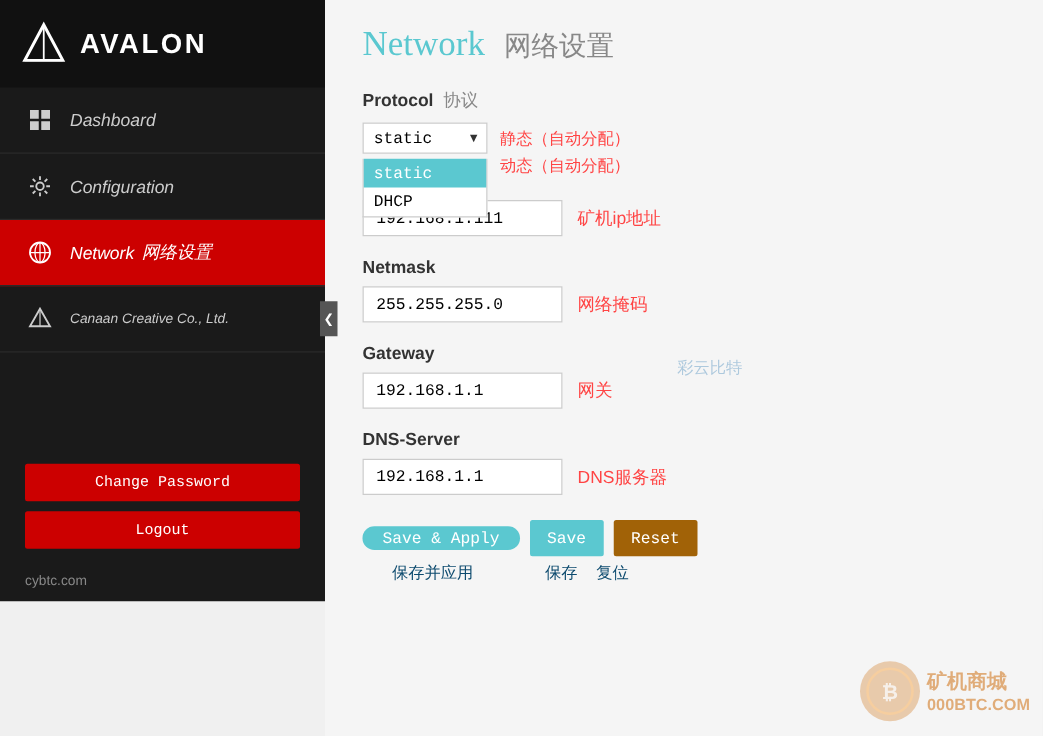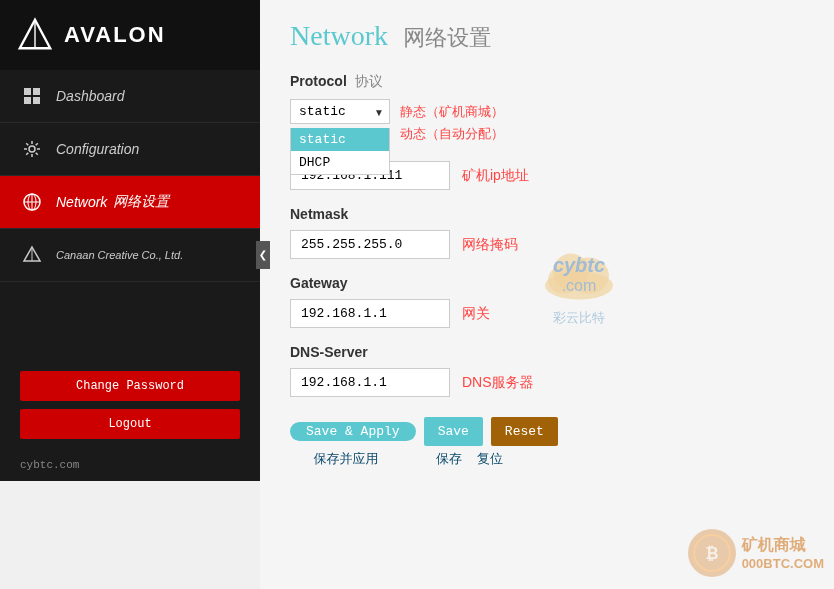--- a/index.html
+++ b/index.html
@@ -101,21 +101,21 @@
       font-size: 12px;
       font-family: 'Courier New', monospace;
       text-align: center;
       border-radius: 2px;
     }
 
     .sidebar-footer {
       padding: 10px 20px;
       color: #888;
       font-size: 11px;
-      font-family: Liberation Mono, monospace;
+      font-family: Liberation Sans, sans-serif;
     }
 
     .sidebar-collapse {
       position: absolute;
       right: -10px;
       top: 50%;
       width: 14px;
       height: 28px;
       background: #555;
       cursor: pointer;
@@ -475,21 +475,21 @@
           <span class="select-arrow">▼</span>
         </div>
         
         <div class="dropdown-open">
           <div class="dropdown-item selected">static</div>
           <div class="dropdown-item">DHCP</div>
         </div>
       </div>
 
       <div class="protocol-desc-col">
-        <span class="proto-desc-line">静态（矿机商城）</span>
+        <span class="proto-desc-line">静态（自动分配）</span>
         <span class="proto-desc-line">动态（自动分配）</span>
       </div>
     </div>
   </div>
 
   <div class="form-group">
     <div class="form-row">
       <input class="form-input" type="text" value="192.168.1.111" style="">
       <span class="field-description">矿机ip地址</span>
     </div>
@@ -531,33 +531,20 @@
     <button class="btn-reset">Reset</button>
   </div>
 
   <div class="btn-labels">
     <span class="btn-label-save-apply">保存并应用</span>
     <span class="btn-label-save">保存</span>
     <span class="btn-label-reset">复位</span>
   </div>
 
   <div class="cybtc-watermark">
-    <div style="position:relative; display:inline-block;">
-      
-      <svg width="80" height="55" viewBox="0 0 80 55">
-        <ellipse cx="40" cy="38" rx="34" ry="14" fill="#e8a020" opacity="0.7"></ellipse>
-        <ellipse cx="25" cy="32" rx="16" ry="14" fill="#e8a020" opacity="0.7"></ellipse>
-        <ellipse cx="50" cy="28" rx="20" ry="18" fill="#e8a020" opacity="0.7"></ellipse>
-        <ellipse cx="32" cy="24" rx="18" ry="18" fill="#e8a020" opacity="0.7"></ellipse>
-      </svg>
-      <div style="position:absolute; top:6px; left:0; width:80px; text-align:center;">
-        <span style="font-size:20px; font-weight:bold; color:#2266aa; font-style:italic;">cybtc</span>
-        <span style="font-size:16px; color:#2266aa;">.com</span>
-      </div>
-    </div>
     <div style="font-size:13px; color:#4488bb; margin-top:2px;">彩云比特</div>
   </div>
 
   <div class="bottom-watermark">
     <svg class="watermark-coin" viewBox="0 0 52 52">
       <circle cx="26" cy="26" r="24" fill="#cc6600" opacity="0.6"></circle>
       <circle cx="26" cy="26" r="18" fill="none" stroke="#ffaa44" stroke-width="2" opacity="0.8"></circle>
       <text x="26" y="32" text-anchor="middle" font-size="16" font-weight="bold" fill="white" opacity="0.8">₿</text>
     </svg>
     <div class="watermark-text">

